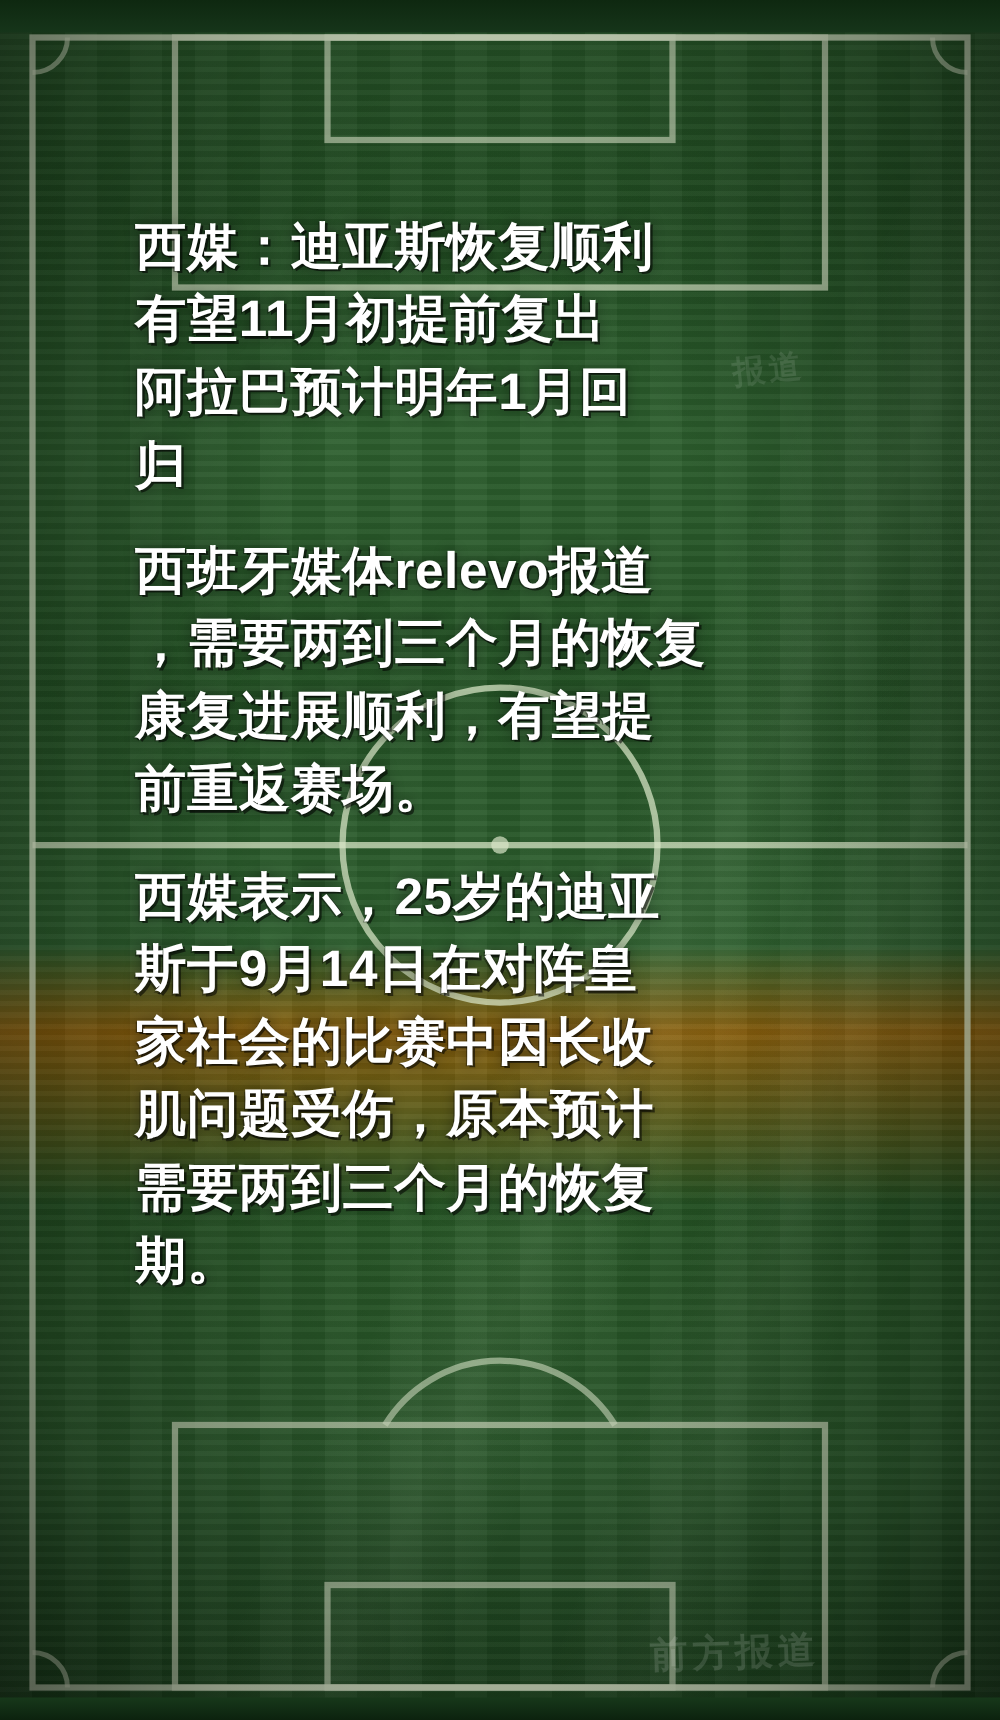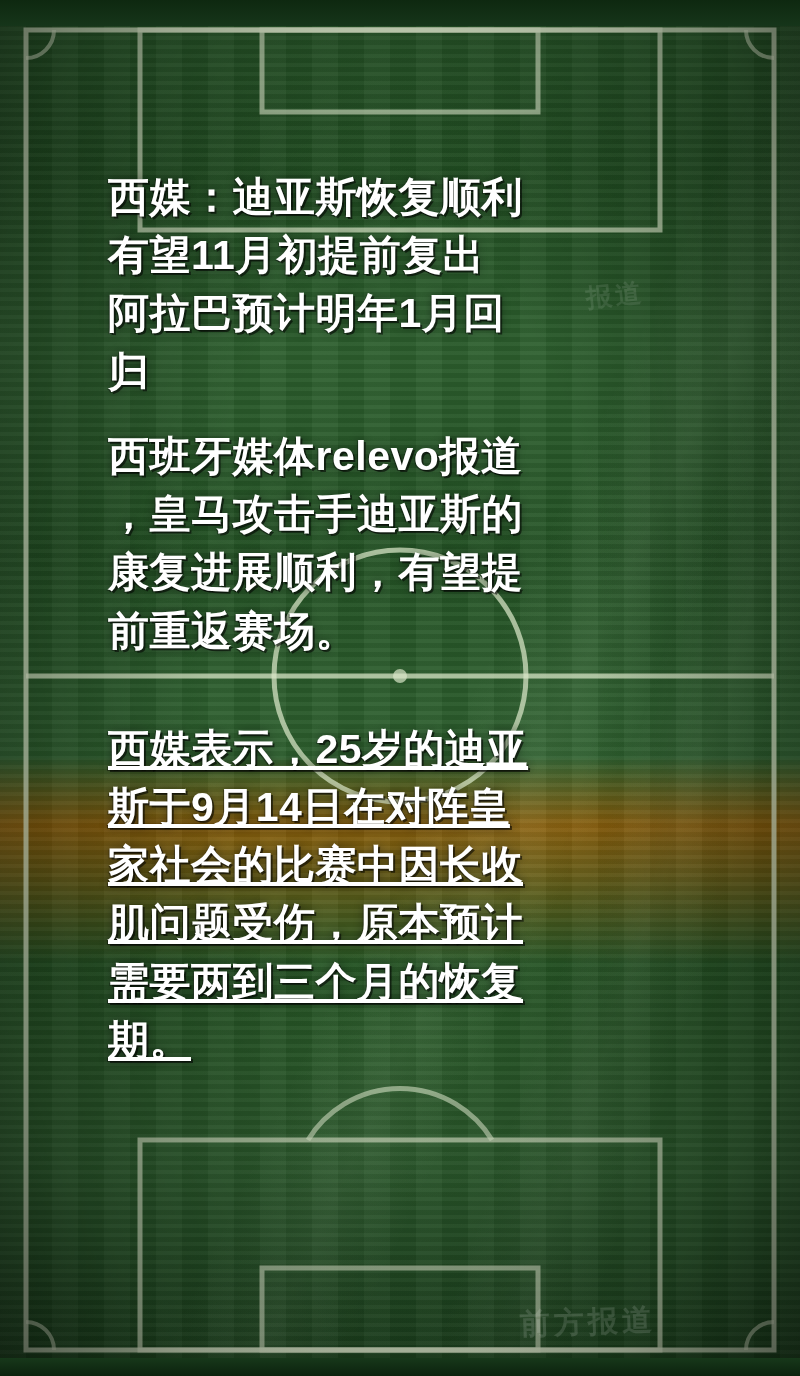--- a/index.html
+++ b/index.html
@@ -92,21 +92,21 @@
     line-height: 1.42;
     letter-spacing: 0.5px;
     text-shadow:
        2px 2px 0 rgba(0,0,0,0.55),
       -1px 1px 0 rgba(0,0,0,0.35),
        0 0 10px rgba(0,0,0,0.45);
     margin: 0;
     white-space: pre-wrap;
   }
   .para { margin-top: 26px; }
-  .para.second { margin-top: 60px; text-decoration: underline; }
+  .para.second { margin-top: 28px; }
 
   
   .watermark {
     position: absolute;
     left: 238px;
     top: 1316px;
     font-size: 34px;
     font-weight: 700;
     color: rgba(255,255,255,0.17);
     letter-spacing: 6px;
@@ -172,21 +172,21 @@
   <div class="vignette"></div>
   <div class="topband"></div>
   <div class="bottomband"></div>
 
   <div class="content">
     <p class="headline">西媒：迪亚斯恢复顺利
 有望11月初提前复出
 阿拉巴预计明年1月回
 归</p>
     <p class="para">西班牙媒体relevo报道
-，皇马攻击手迪亚斯的
+，需要两到三个月的恢复
 康复进展顺利，有望提
 前重返赛场。</p>
     <p class="para second">西媒表示，25岁的迪亚
 斯于9月14日在对阵皇
 家社会的比赛中因长收
 肌问题受伤，原本预计
 需要两到三个月的恢复
 期。</p>
   </div>
 

